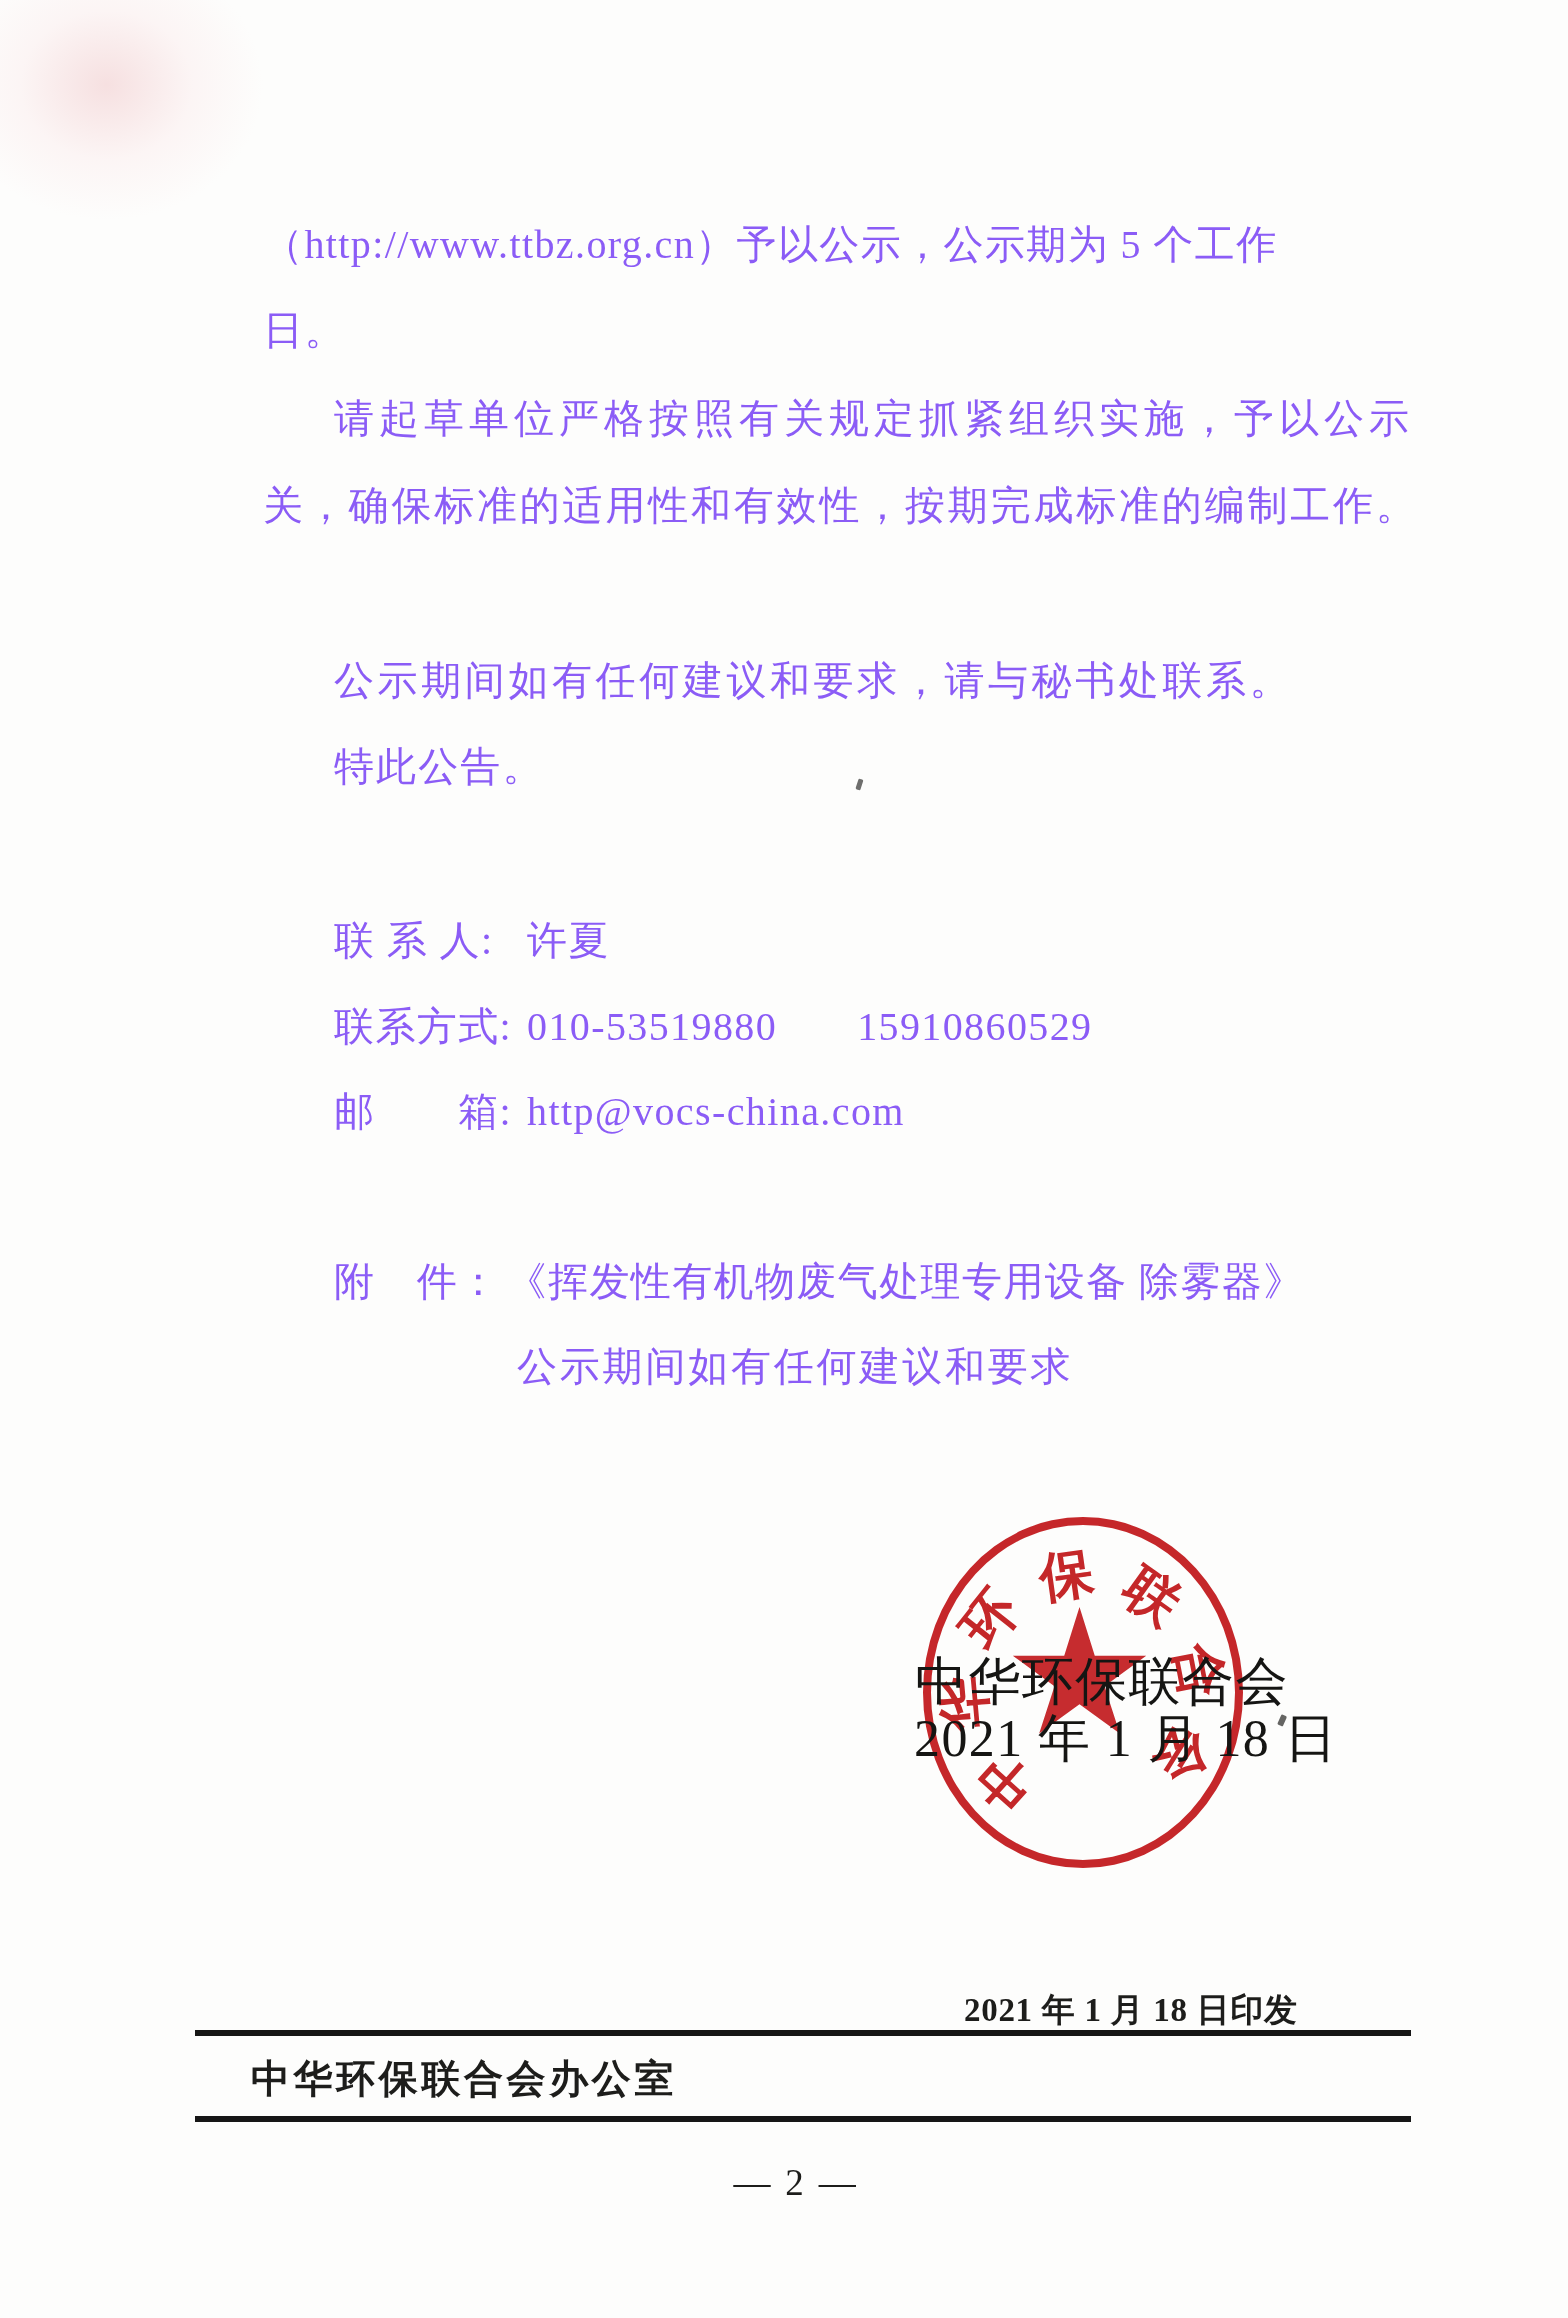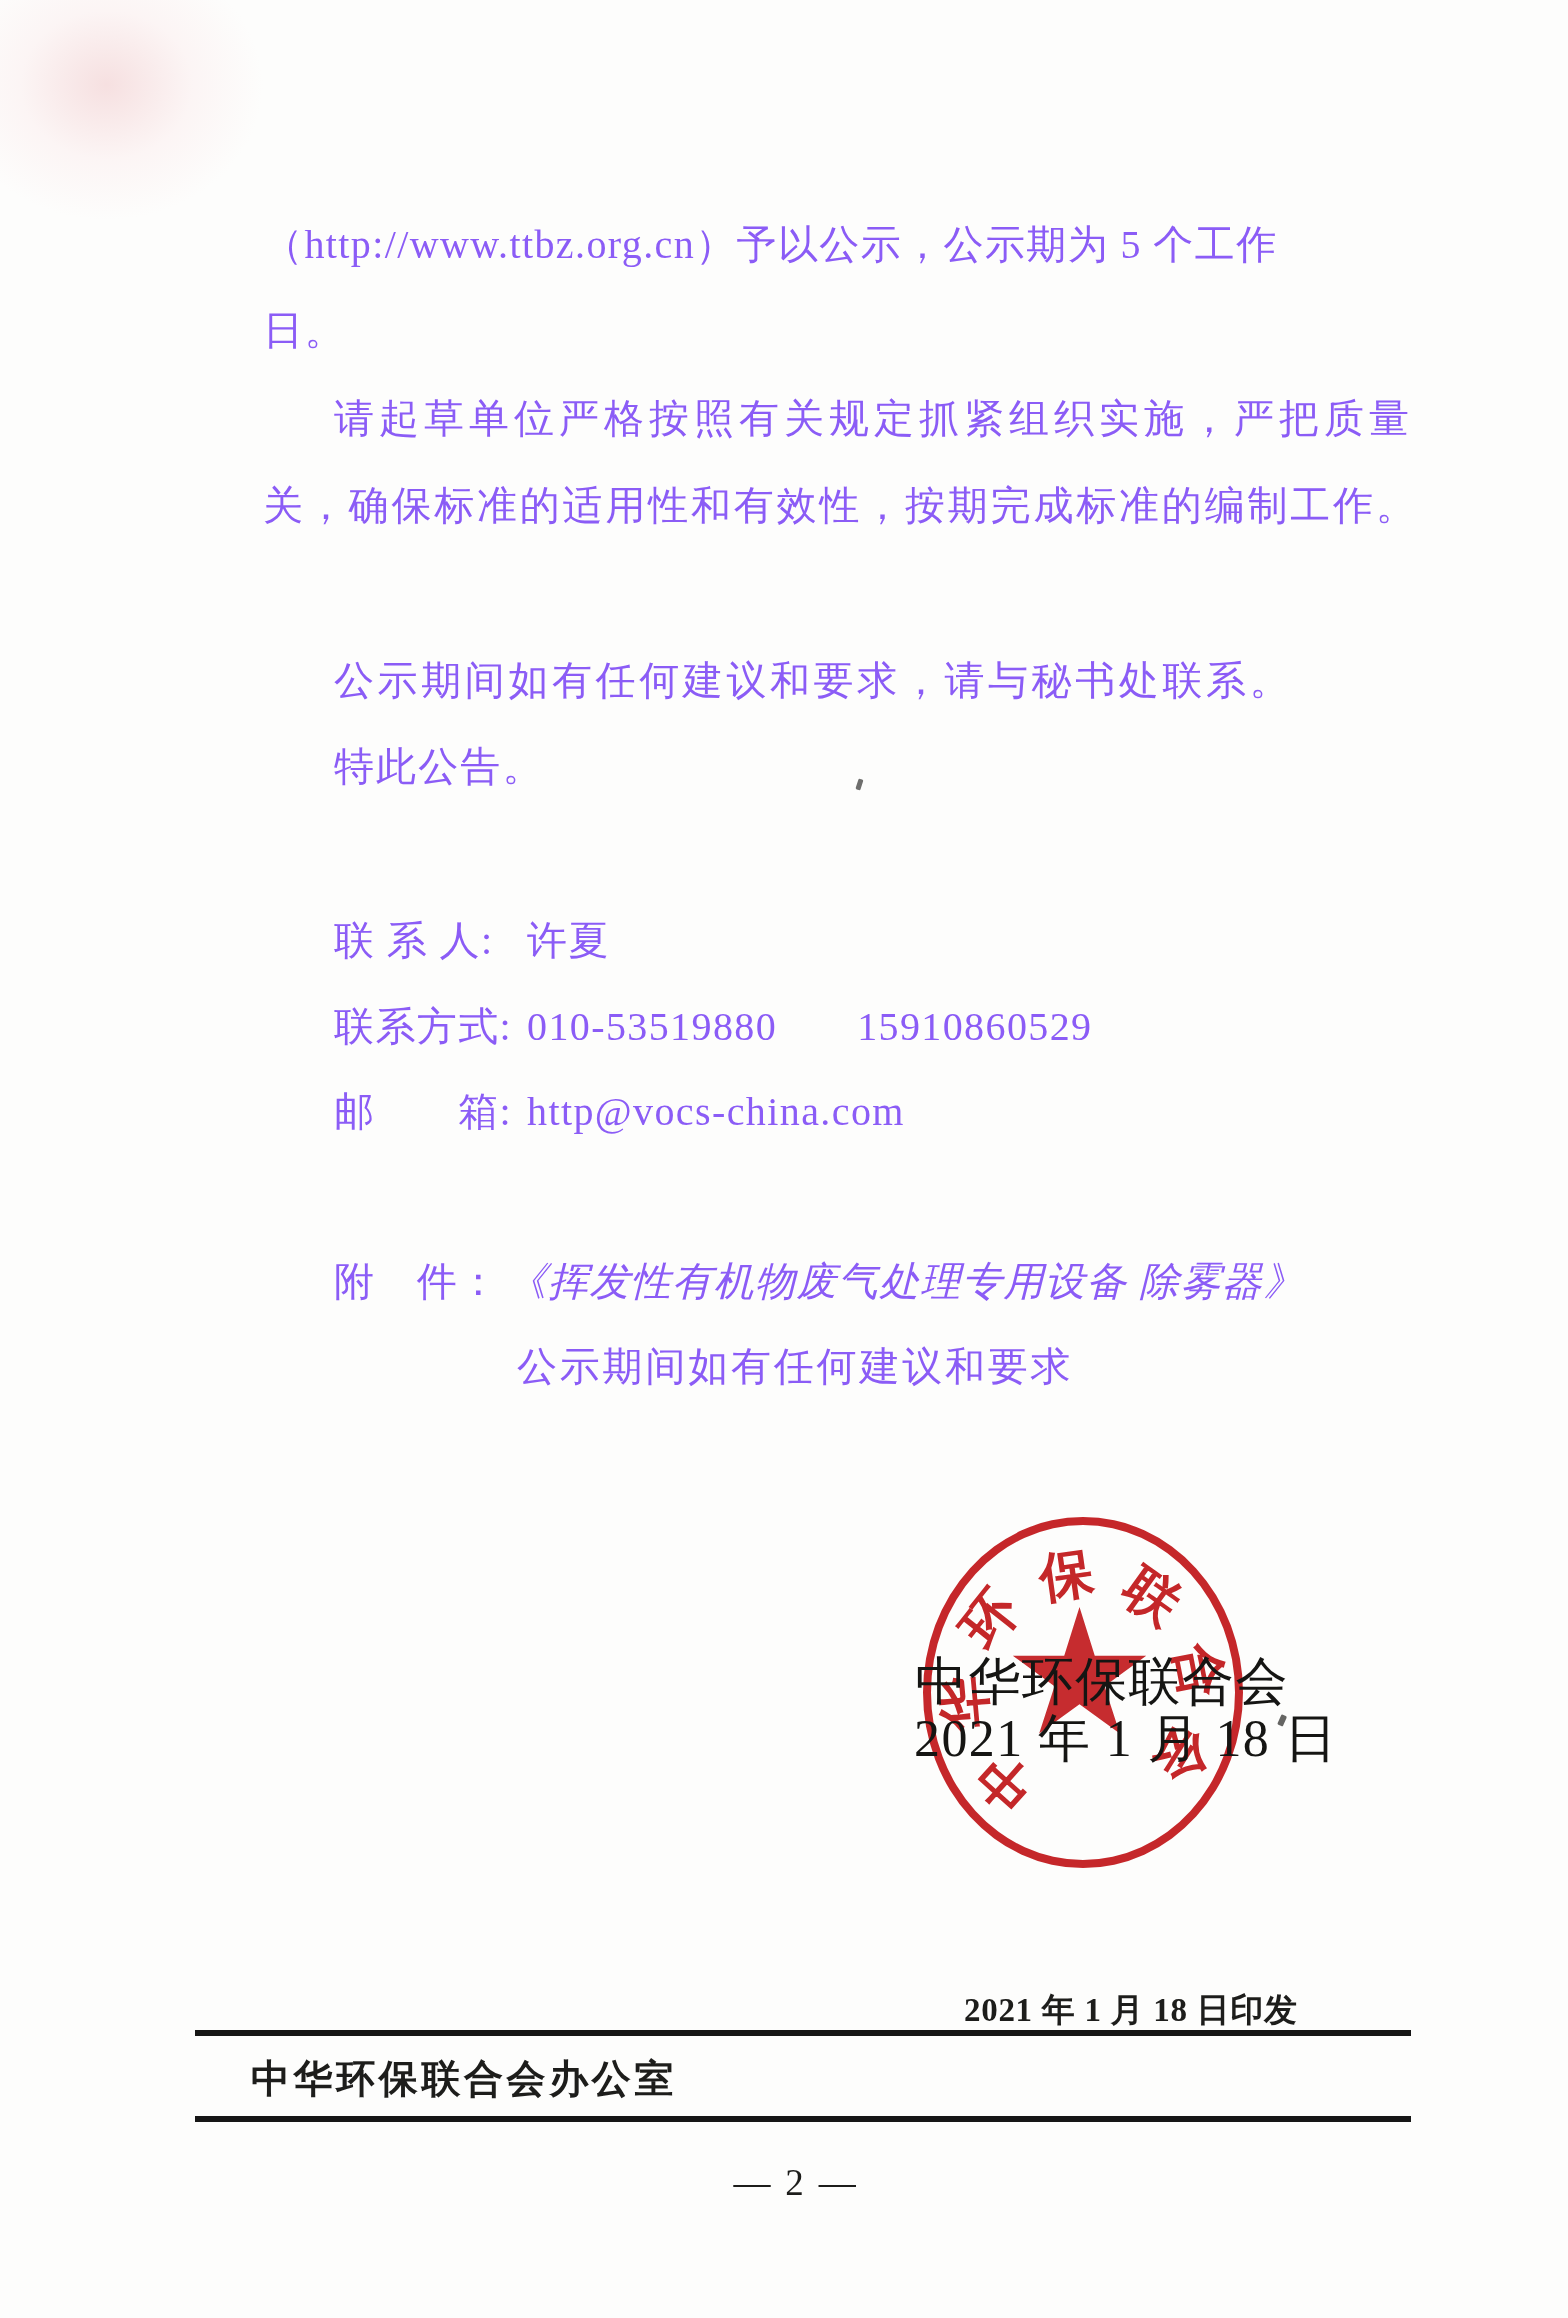--- a/index.html
+++ b/index.html
@@ -21,21 +21,21 @@
   }
   .ls2{letter-spacing:1.4px}
   .ls3{letter-spacing:2.1px}
   .ls4{letter-spacing:2.8px}
   .ls5{letter-spacing:3.6px}
   .ls7{letter-spacing:5px}
 
   
   .contact-label{display:inline-block;min-width:193px;}
   .phone2{margin-left:80px;}
-  .attach-value{margin-left:7px;font-style:italic;}
+  .attach-value{margin-left:7px;}
 
   
   .sig{
     position:absolute;
     font-size:52px;
     white-space:nowrap;
     letter-spacing:1.4px;
     z-index:3;
     color:#151513;
   }
@@ -118,21 +118,21 @@
 <body>
 
 <div class="page">
 
   <div class="smudge-topleft"></div>
   <div class="speck speck-1"></div>
   <div class="speck speck-2"></div>
 
   <div class="l ls2" style="left:263px;top:222px">（http://www.ttbz.org.cn）予以公示，公示期为 5 个工作</div>
   <div class="l ls2" style="left:263px;top:308px">日。</div>
-  <div class="l ls7" style="left:334px;top:396px">请起草单位严格按照有关规定抓紧组织实施，严把质量</div>
+  <div class="l ls7" style="left:334px;top:396px">请起草单位严格按照有关规定抓紧组织实施，予以公示</div>
   <div class="l ls4" style="left:263px;top:483px">关，确保标准的适用性和有效性，按期完成标准的编制工作。</div>
   <div class="l ls5" style="left:334px;top:658px">公示期间如有任何建议和要求，请与秘书处联系。</div>
   <div class="l ls3" style="left:334px;top:744px">特此公告。</div>
 
   <div class="l ls2" style="left:334px;top:918px">
     <span class="contact-label">联 系 人:</span><span>许夏</span>
   </div>
   <div class="l ls2" style="left:334px;top:1004px">
     <span class="contact-label">联系方式:</span><span>010-53519880</span><span class="phone2">15910860529</span>
   </div>

